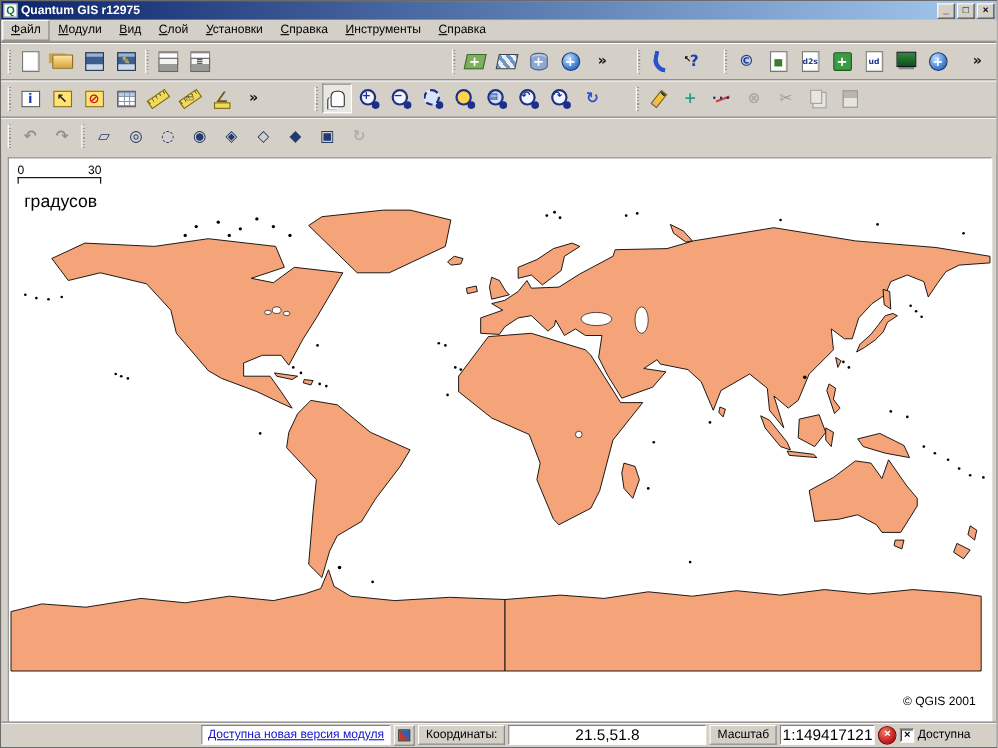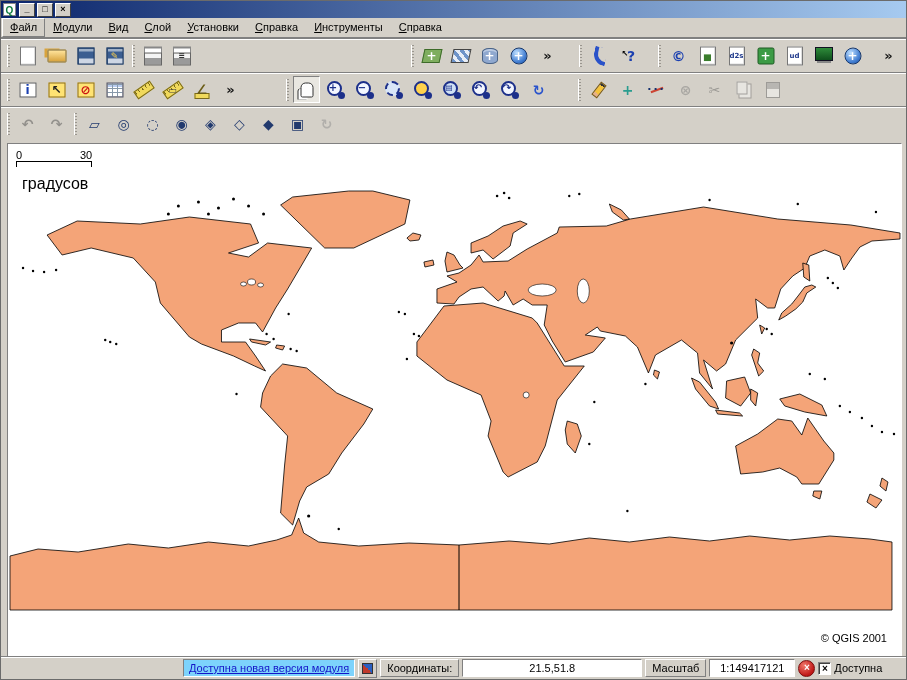--- a/index.html
+++ b/index.html
@@ -87,38 +87,39 @@
   .sb-labels { position:relative; height:12px; }
   .sb-zero { position:absolute; left:0; }
   .sb-end { position:absolute; left:64px; }
   .sb-line { width:76px; height:6px; border-left:1px solid #000; border-right:1px solid #000; border-top:1px solid #000; display:inline-block; vertical-align:top; }
   .sb-units { display:inline-block; margin-left:6px; font-size:16px; vertical-align:top; margin-top:2px; }
   .copyright { position:absolute; right:14px; bottom:12px; font-size:11px; color:#000; }
 
   
   .statusbar { position:absolute; left:0; right:0; bottom:0; height:23px; background:#d4d0c8; border-top:1px solid #808080; box-shadow:inset 0 1px 0 #fff; display:flex; align-items:center; gap:3px; padding:0 4px; font-size:11px; }
   .sb-spacer { width:175px; }
-  .sunken { border:1px solid; border-color:#808080 #fff #fff #808080; background:#7dd3fc; height:18px; display:flex; align-items:center; padding:0 5px;justify-content:flex-end; }
+  .sunken { border:1px solid; border-color:#808080 #fff #fff #808080; background:#ffffff; height:18px; display:flex; align-items:center; padding:0 5px;justify-content:flex-end; }
   .link { color:#1414c8; text-decoration:underline; white-space:nowrap; cursor:pointer; }
   .mini-btn { width:19px; height:19px; background:#d4d0c8; border:1px solid; border-color:#fff #808080 #808080 #fff; display:flex; align-items:center; justify-content:center; padding:0; }
   .plug-chip { width:11px; height:11px; background:linear-gradient(45deg,#c03a2b 50%,#2b5fc0 50%); border:1px solid #333; }
   .bar-label { border:1px solid; border-color:#fff #808080 #808080 #fff; height:18px; display:flex; align-items:center; padding:0 6px; white-space:nowrap; }
-  .bar-field { border:1px solid; border-color:#808080 #fff #fff #808080; background:#fff; height:18px; font-size:11px; font-family:"Liberation Sans",sans-serif; text-align:center; }
+  .bar-field { border:1px solid; border-color:#808080 #fff #fff #808080; background:#fff; height:18px; font-size:14px; font-family:"Liberation Sans",sans-serif; text-align:center; }
   #coordField { width:180px; }
   #scaleField { width:86px; }
   .stop-btn { width:17px; height:17px; border-radius:50%; background:radial-gradient(circle at 35% 30%,#f1776a,#c01818 70%); border:1px solid #7a0d0d; color:#fff; font-size:10px; line-height:14px; font-weight:bold; text-align:center; padding:0; }
   .checkbox { width:13px; height:13px; background:#fff; border:1px solid; border-color:#808080 #fff #fff #808080; box-shadow:inset 1px 1px 0 #404040; font-size:10px; line-height:11px; text-align:center; font-weight:bold; }
 </style>
 </head>
 <body>
 
 <div class="window">
 
   <div class="titlebar">
     <span class="title-icon">Q</span>
+    <span class="title-text">Quantum GIS r12975</span>
     <span class="win-buttons">
       <button class="wbtn">_</button>
       <button class="wbtn">□</button>
       <button class="wbtn">×</button>
     </span>
   </div>
 
   <div class="menubar">
       <span class="menu-item active">Файл</span>
       <span class="menu-item">Модули</span>

